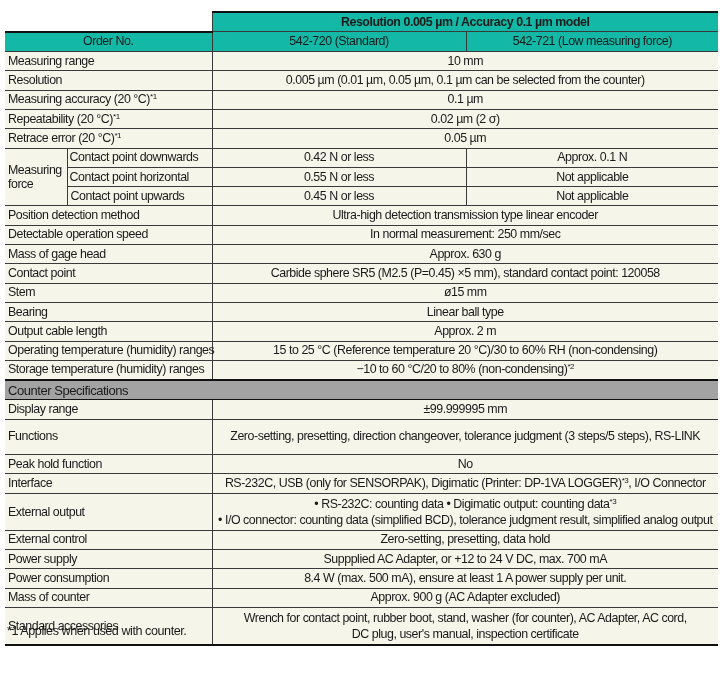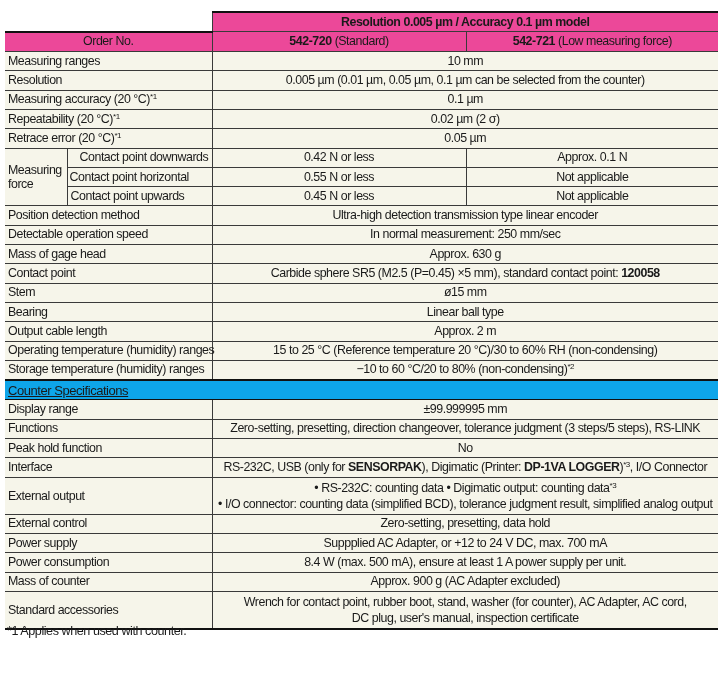--- a/index.html
+++ b/index.html
@@ -5,27 +5,27 @@
   html, body { margin: 0; padding: 0; background: #ffffff; }
   body { width: 723px; height: 690px; position: relative; overflow: hidden;
          font-family: "Liberation Sans", sans-serif; color: #1a1a1a; }
   table.spec { position: absolute; left: 5px; top: 11px; width: 713px;
                border-collapse: collapse; table-layout: fixed;
                font-size: 12.4px; letter-spacing: -0.45px; }
   table.spec td { border: 1px solid #3a3a3a; height: 18.3px; padding: 0 3px;
                   background: #f6f5ea; white-space: nowrap; line-height: 15px; }
   table.spec td.c { text-align: center; }
   table.spec td.l { text-align: left; border-left: none; }
-  table.spec tr.head td { background: #ec4899; font-weight: normal; }
+  table.spec tr.head td { background: #14b8a6; font-weight: normal; }
   table.spec tr.head td.top { border-top: 2px solid #111; font-weight: bold; }
-  table.spec tr.section td { background: #0ea5e9; border-top: 2px solid #111;
-                             border-bottom: 1px solid #111; font-size: 13px; border-left:none; border-right:none;text-decoration:underline; }
+  table.spec tr.section td { background: #a3a3a3; border-top: 2px solid #111;
+                             border-bottom: 1px solid #111; font-size: 13px; border-left:none; border-right:none; }
   table.spec tr.last td { border-bottom: 2px solid #111; }
   td.right-edge { border-right: none !important; }
-  .b { font-weight: bold; }
+  .b { font-weight: normal; }
   sup { font-size: 8px; line-height: 0; vertical-align: 4px; }
   td.two { height: 36px !important; line-height: 16px !important; white-space: normal !important; }
   td.force-label { white-space: normal !important; line-height: 14px !important; }
   .notes { position: absolute; left: 7px; top: 622px; font-size: 12.6px;
            letter-spacing: -0.45px; line-height: 18.5px; color: #1a1a1a; }
   .notes div { white-space: nowrap; }
 </style>
 </head>
 <body>
 
@@ -41,21 +41,21 @@
     <td colspan="2" style="background:#fff;border:none;"></td>
     <td colspan="2" class="c top right-edge">Resolution 0.005 µm / Accuracy 0.1 µm model</td>
   </tr>
   <tr class="head">
     <td colspan="2" class="c" style="border-left:none;border-top:2px solid #111;">Order No.</td>
     <td class="c"><span class="b">542-720</span><span> (Standard)</span></td>
     <td class="c right-edge"><span class="b">542-721</span><span> (Low measuring force)</span></td>
   </tr>
 
   <tr>
-    <td colspan="2" class="l">Measuring ranges</td>
+    <td colspan="2" class="l">Measuring range</td>
     <td colspan="2" class="c right-edge">10 mm</td>
   </tr>
   <tr>
     <td colspan="2" class="l">Resolution</td>
     <td colspan="2" class="c right-edge">0.005 µm (0.01 µm, 0.05 µm, 0.1 µm  can be selected from the counter)</td>
   </tr>
   <tr>
     <td colspan="2" class="l"><span>Measuring accuracy (20 °C)</span><sup>*1</sup></td>
     <td colspan="2" class="c right-edge">0.1 µm</td>
   </tr>
@@ -63,21 +63,21 @@
     <td colspan="2" class="l"><span>Repeatability (20 °C)</span><sup>*1</sup></td>
     <td colspan="2" class="c right-edge">0.02 µm (2 σ)</td>
   </tr>
   <tr>
     <td colspan="2" class="l"><span>Retrace error (20 °C)</span><sup>*1</sup></td>
     <td colspan="2" class="c right-edge">0.05 µm</td>
   </tr>
 
   <tr>
     <td rowspan="3" class="l force-label">Measuring force</td>
-    <td style="padding-left:12px">Contact point downwards</td>
+    <td style="padding-left:2px">Contact point downwards</td>
     <td class="c">0.42 N or less</td>
     <td class="c right-edge">Approx. 0.1 N</td>
   </tr>
   <tr>
     <td style="padding-left:2px">Contact point horizontal</td>
     <td class="c">0.55 N or less</td>
     <td class="c right-edge">Not applicable</td>
   </tr>
   <tr>
     <td style="padding-left:3px">Contact point upwards</td>
@@ -125,21 +125,21 @@
   <tr class="section">
     <td colspan="4">Counter Specifications</td>
   </tr>
 
   <tr>
     <td colspan="2" class="l">Display range</td>
     <td colspan="2" class="c right-edge">±99.999995 mm</td>
   </tr>
   <tr>
     <td colspan="2" class="l">Functions</td>
-    <td colspan="2" class="c right-edge" style="padding:0 1px">Zero-setting, presetting, direction changeover, tolerance judgment (3 steps/5 steps), RS-LINK</td>
+    <td colspan="2" class="c right-edge" style="padding:8px 1px">Zero-setting, presetting, direction changeover, tolerance judgment (3 steps/5 steps), RS-LINK</td>
   </tr>
   <tr>
     <td colspan="2" class="l">Peak hold function</td>
     <td colspan="2" class="c right-edge">No</td>
   </tr>
   <tr>
     <td colspan="2" class="l">Interface</td>
     <td colspan="2" class="c right-edge" style="padding:0 1px"><span>RS-232C, USB (only for </span><span class="b">SENSORPAK</span><span>), Digimatic (Printer: </span><span class="b">DP-1VA LOGGER</span><span>)</span><sup>*3</sup><span>, I/O Connector</span></td>
   </tr>
   <tr>

